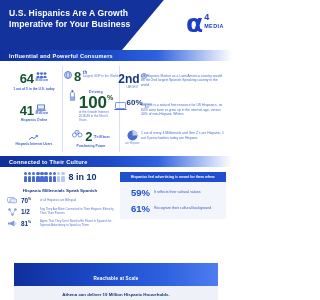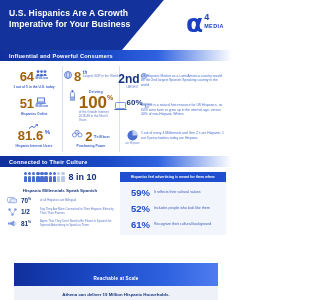--- a/index.html
+++ b/index.html
@@ -45,21 +45,21 @@
 
   
   .sec1 { display: flex; padding: 5px 6px 4px 6px; height: 95px; }
   .col { display: flex; flex-direction: column; }
   .col-a { width: 56px; justify-content: space-around; align-items: center; }
   .col-b { width: 58px; justify-content: space-around; align-items: center;
            border-left: .6px solid #d7dff2; border-right: .6px solid #d7dff2; }
   .col-c { flex: 1; justify-content: space-around; padding-left: 4px; }
 
   .stat { display: flex; align-items: flex-start; justify-content: center; }
-  .stat-num { font-size: 13px; font-weight: bold; color: #a16207; line-height: 1; }
+  .stat-num { font-size: 13px; font-weight: bold; color: #14532d; line-height: 1; }
   .stat-side { margin-left: 1.5px; }
   .stat-unit { font-size: 3.6px; color: #3f63c8; font-weight: bold; letter-spacing: .2px; }
   .stat-sub { font-size: 3.1px; color: #5b79cc; line-height: 1.25; margin-top: .5px; }
   .stat-cap { font-size: 3.3px; color: #3f63c8; text-align: center; margin-top: 1.5px; font-weight: bold; }
   .stat-wrap { display: flex; flex-direction: column; align-items: center; }
 
   .ico { color: #4a6ed0; }
   .ico svg { display: block; }
 
   .txtrow { display: flex; align-items: flex-start; }
@@ -146,47 +146,41 @@
                 </svg>
             </div>
             <div class="stat-unit">Million</div>
           </div>
         </div>
         <div class="stat-cap">1 out of 5 in the U.S. today</div>
       </div>
 
       <div class="stat-wrap">
         <div class="stat">
-          <div class="stat-num">51</div>
+          <div class="stat-num">41</div>
           <div class="stat-side">
             <div class="ico">
               <svg width="10" height="7" viewBox="0 0 10 7">
                   <rect x="1" y="0.5" width="8" height="5" rx=".6" fill="#4a6ed0"></rect>
                   <rect x="1.9" y="1.3" width="6.2" height="3.3" fill="#e9eefb"></rect>
                   <rect x="0" y="5.8" width="10" height="1" rx=".5" fill="#4a6ed0"></rect>
                 </svg>
             </div>
             <div class="stat-unit">Million</div>
           </div>
         </div>
         <div class="stat-cap">Hispanics Online</div>
       </div>
 
       <div class="stat-wrap">
         <div class="ico">
           <svg width="9" height="5" viewBox="0 0 9 5">
               <path d="M0 4.6L3 2.2 5 3.6 8.4 0.4" stroke="#4a6ed0" stroke-width="1" fill="none"></path>
               <path d="M6.2 0.2h2.6v2.4z" fill="#4a6ed0"></path>
             </svg>
-        </div>
-        <div class="stat">
-          <div class="stat-num">81.6</div>
-          <div class="stat-side">
-            <div class="stat-unit" style="font-size:6px;">%</div>
-          </div>
         </div>
         <div class="stat-cap">Hispanic Internet Users</div>
       </div>
     </div>
 
     <div class="col col-b">
       <div class="stat-wrap">
         <div class="stat">
           <div class="ico" style="margin-right:2px;margin-top:1px;">
             <svg width="8" height="8" viewBox="0 0 8 8">
@@ -379,24 +373,20 @@
     </div>
 
     <div class="panel-r">
       <div class="r-head">Hispanics feel advertising is meant for them when:</div>
       <div class="r-body">
         <div class="rrow">
           <div class="rpct">59%</div>
           <div class="rtxt">It reflects their cultural values</div>
         </div>
         <div class="rrow">
-          <div class="rpct">52%</div>
-          <div class="rtxt">Includes people who look like them</div>
-        </div>
-        <div class="rrow">
           <div class="rpct">61%</div>
           <div class="rtxt">Recognize their cultural background</div>
         </div>
       </div>
     </div>
   </div>
 
   <div class="sec3">
     <div class="s3-bar">
       <span>Reachable at Scale</span>

